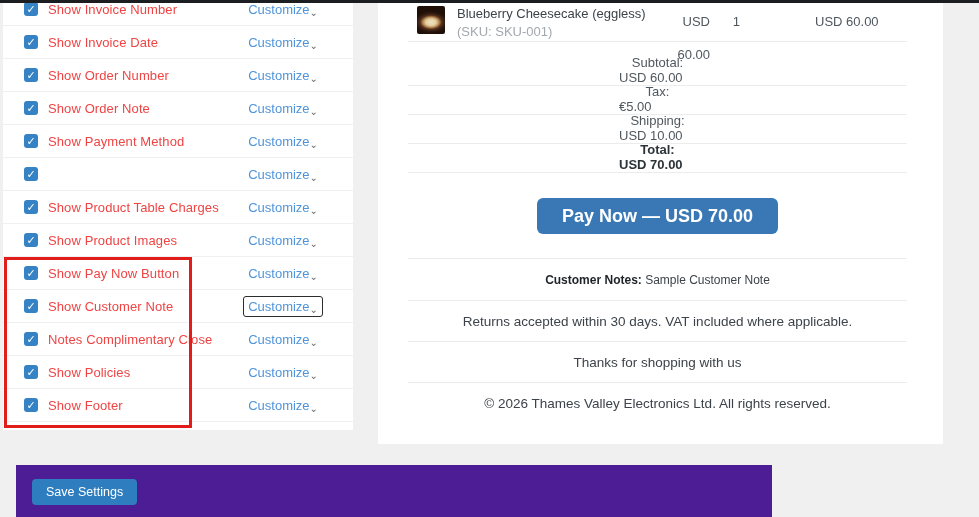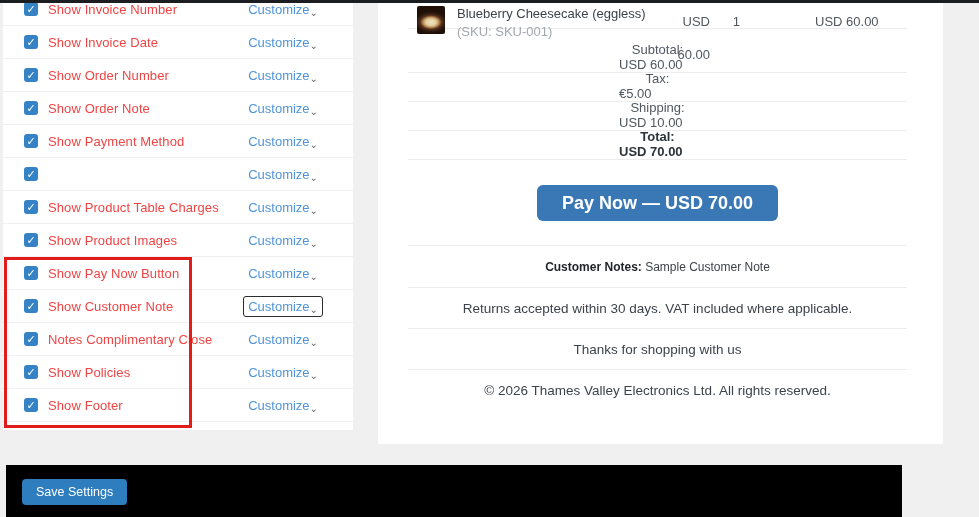--- a/index.html
+++ b/index.html
@@ -51,21 +51,21 @@
 
   
   .invoice-panel {
     position:absolute; left:378px; top:3px; width:565px; height:441px;
     background:#fff; overflow:hidden;
     padding:0 36px 0 30px;
     color:#50575e;
   }
   .product-row {
     display:flex; align-items:flex-start;
-    padding-top:2px; height:26px;
+    padding-top:2px; height:39px;
     border-bottom:1px solid #ececec;
   }
   .product-img {
     width:28px; height:28px; margin:1px 12px 0 9px; border-radius:2px;
     background:
       radial-gradient(ellipse 62% 40% at 50% 58%, #efe3c4 0%, #e3cfa0 30%, #b98a52 46%, #54301d 62%, #2d180d 82%, #1f0f07 100%);
     flex:0 0 28px;
   }
   .product-name-cell { width:212px; line-height:18px; }
   .product-name { color:#3c434a; }
@@ -97,22 +97,22 @@
     text-align:center; color:#3c434a;
   }
   .section-notes { margin-top:24px; padding:14px 0 13px; font-size:12px; }
   .section-notes b { color:#1d2327; }
   .section-policies { padding:13px 0 12px; font-size:13.5px; }
   .section-thanks { padding:13px 0 12px; font-size:13.5px; }
   .section-copyright { padding:13px 0 20px; font-size:13.5px; }
 
   
   .footer-bar {
-    position:absolute; left:6px; top:465px; width:896px; height:52px;
-    background:#000000;
+    position:absolute; left:16px; top:465px; width:756px; height:52px;
+    background:#4c1d95;
   }
   .save-button {
     position:absolute; left:16px; top:14px;
     background:#2d7dbf; color:#fff; font-size:12.5px;
     border:none; border-radius:4px; padding:6px 14px; cursor:pointer;
     font-family:"Liberation Sans", sans-serif;
   }
 </style>
 </head>
 <body>

